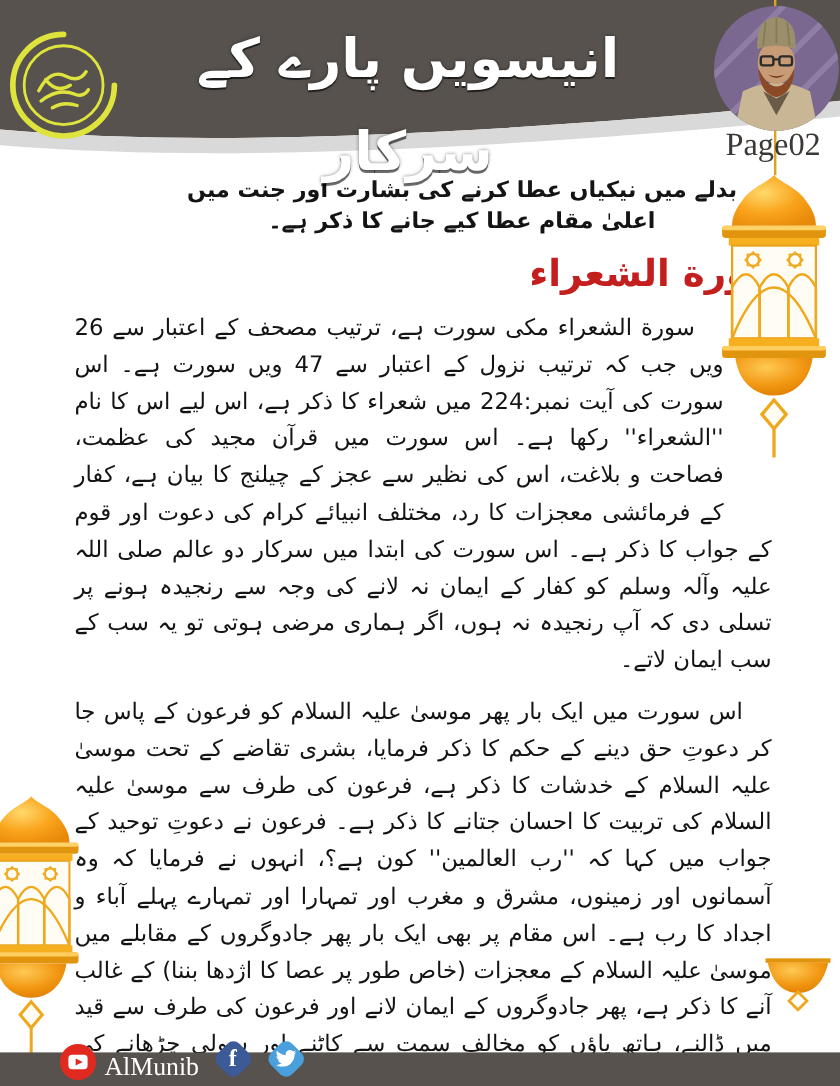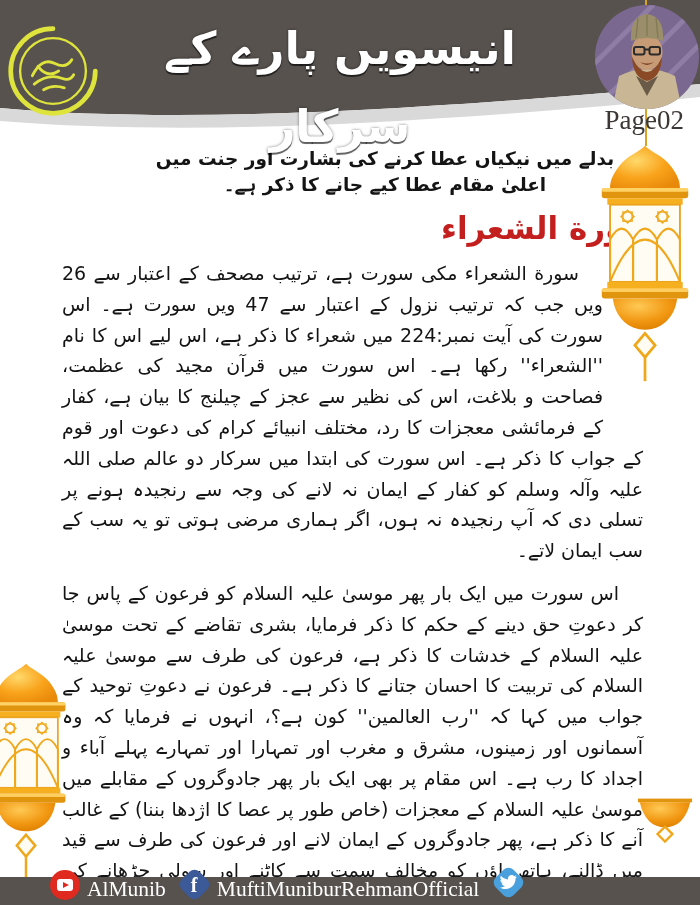--- a/index.html
+++ b/index.html
@@ -177,21 +177,20 @@
         </span>
       </span>
     <span class="label">AlMunib</span>
   </div>
   <div class="soc">
     <span class="ic fb">
         <span class="diamond">
           <span class="unrot fb-f">f</span>
         </span>
       </span>
-    <span class="label">MuftiMuniburRehmanOfficial</span>
   </div>
   <div class="soc">
     <span class="ic tw">
         <span class="diamond">
           <span class="unrot">
       <svg width="17" height="14" viewBox="0 0 18 15">
               <path fill="#ffffff" d="M17.9,1.8c-.7.3-1.4.5-2.1.6.8-.5,1.3-1.2,1.6-2-.7.4-1.5.7-2.3.9C14.4.5,13.4,0,12.3,0,10.2,0,8.5,1.7,8.5,3.8c0,.3,0,.6.1.9C5.5,4.5,2.7,3,.8.7.5,1.3.3,2,.3,2.7c0,1.3.7,2.5,1.7,3.2-.6,0-1.2-.2-1.7-.5v0c0,1.8,1.3,3.4,3,3.7-.3.1-.7.1-1,.1-.2,0-.5,0-.7-.1.5,1.5,1.9,2.6,3.5,2.6-1.3,1-2.9,1.6-4.7,1.6H0c1.7,1.1,3.7,1.7,5.8,1.7,6.9,0,10.7-5.7,10.7-10.7v-.5C17,3.1,17.5,2.5,17.9,1.8z"></path>
             </svg>
     </span>
         </span>

